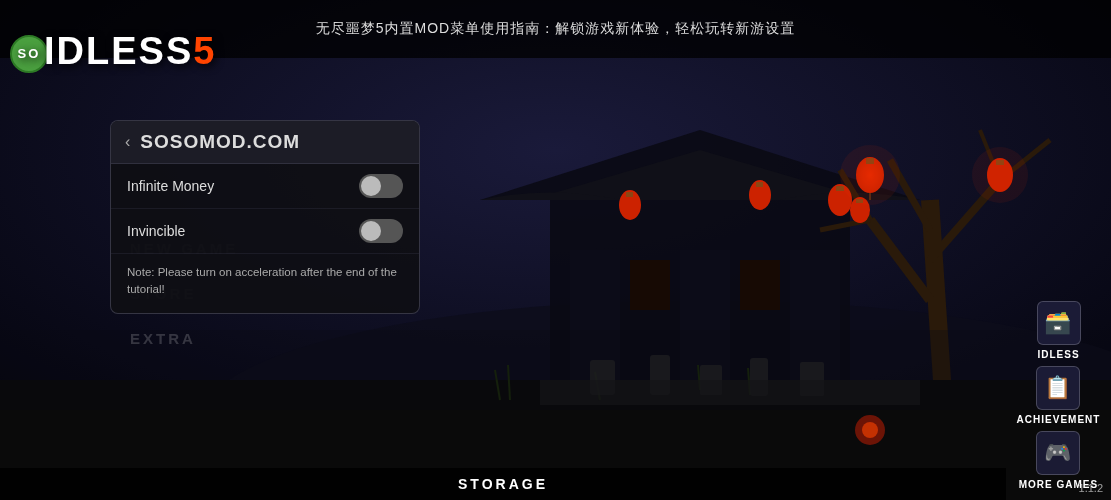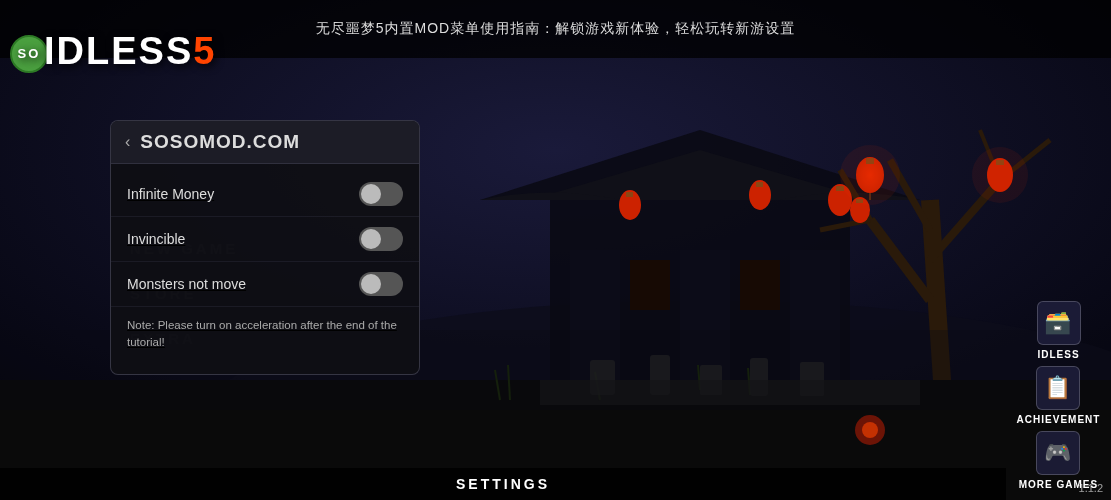--- a/index.html
+++ b/index.html
@@ -178,22 +178,21 @@
     }
 
     .mod-panel-title {
       color: #ddd;
       font-size: 19px;
       font-weight: bold;
       letter-spacing: 1px;
     }
 
     .mod-panel-body {
-      padding: 8px 0;
-      text-decoration: underline;
+      padding: 0 0;
     }
 
     .mod-row {
       display: flex;
       align-items: center;
       justify-content: space-between;
       padding: 10px 16px;
       border-bottom: 1px solid rgba(60,60,80,0.3);
     }
 
@@ -368,24 +367,20 @@
       <div class="toggle"></div>
     </div>
 
 
 
     <div class="mod-row">
       <span class="mod-row-label">Invincible</span>
       <div class="toggle"></div>
     </div>
 
-    <div class="mod-row">
-      <span class="mod-row-label">Monsters not move</span>
-      <div class="toggle"></div>
-    </div>
 
     <div class="mod-note">Note: Please turn on acceleration
 after the end of the tutorial!</div>
   </div>
 </div>
 
 <div class="right-sidebar">
   <div class="sidebar-item">
     <div class="sidebar-icon">🗃️</div>
     <span>IDLESS</span>
@@ -394,16 +389,16 @@
     <div class="sidebar-icon">📋</div>
     <span>ACHIEVEMENT</span>
   </div>
   <div class="sidebar-item">
     <div class="sidebar-icon">🎮</div>
     <span>MORE GAMES</span>
   </div>
 </div>
 
 <div class="settings-bar">
-  <span>SETTINGS</span>
+  <span>STORAGE</span>
 </div>
 
 <div class="version-label">1.1.2</div>
 
 </body></html>

